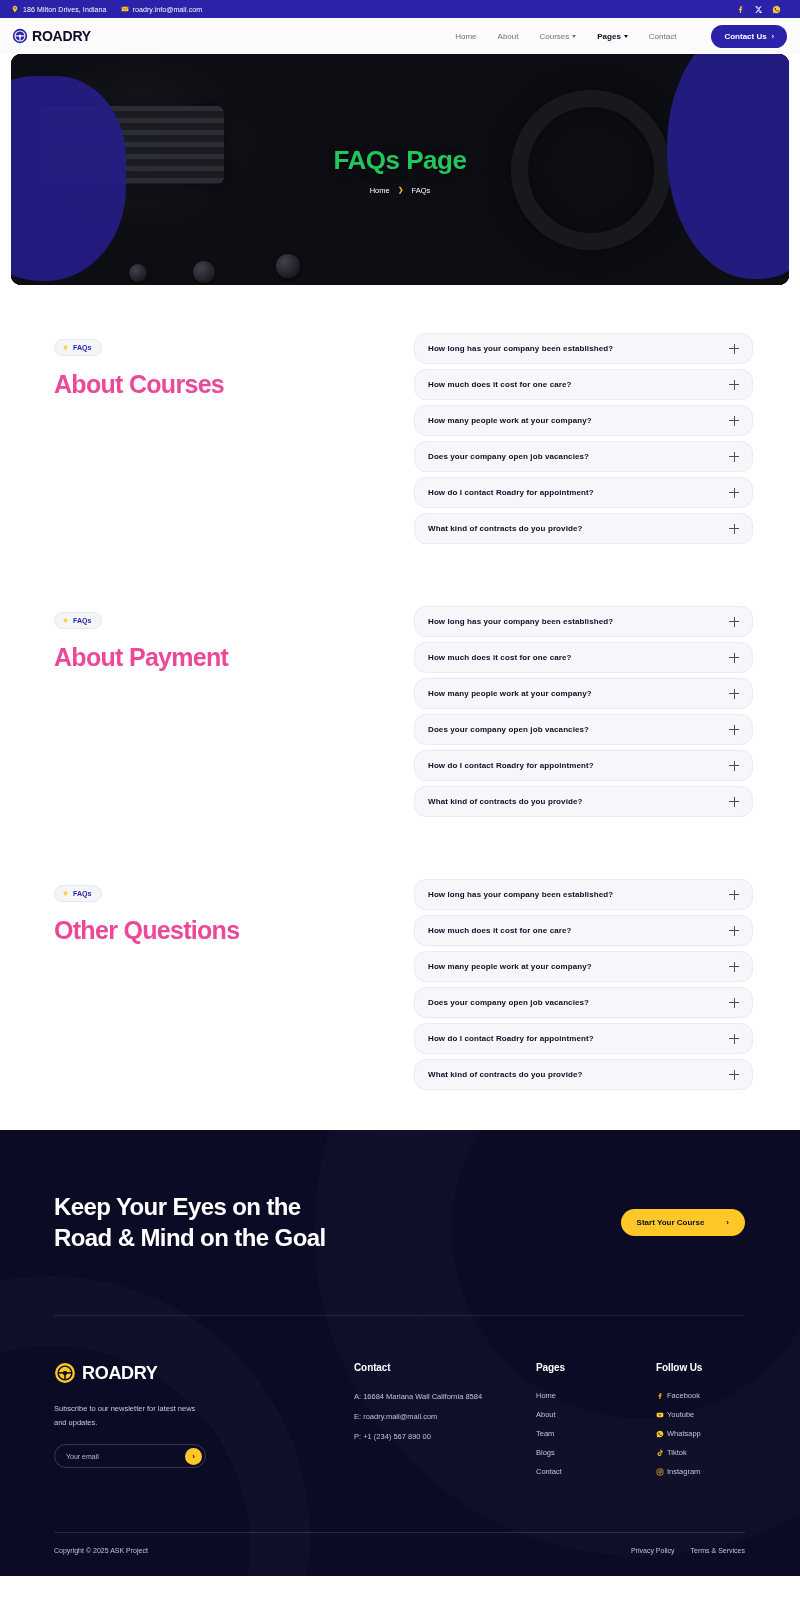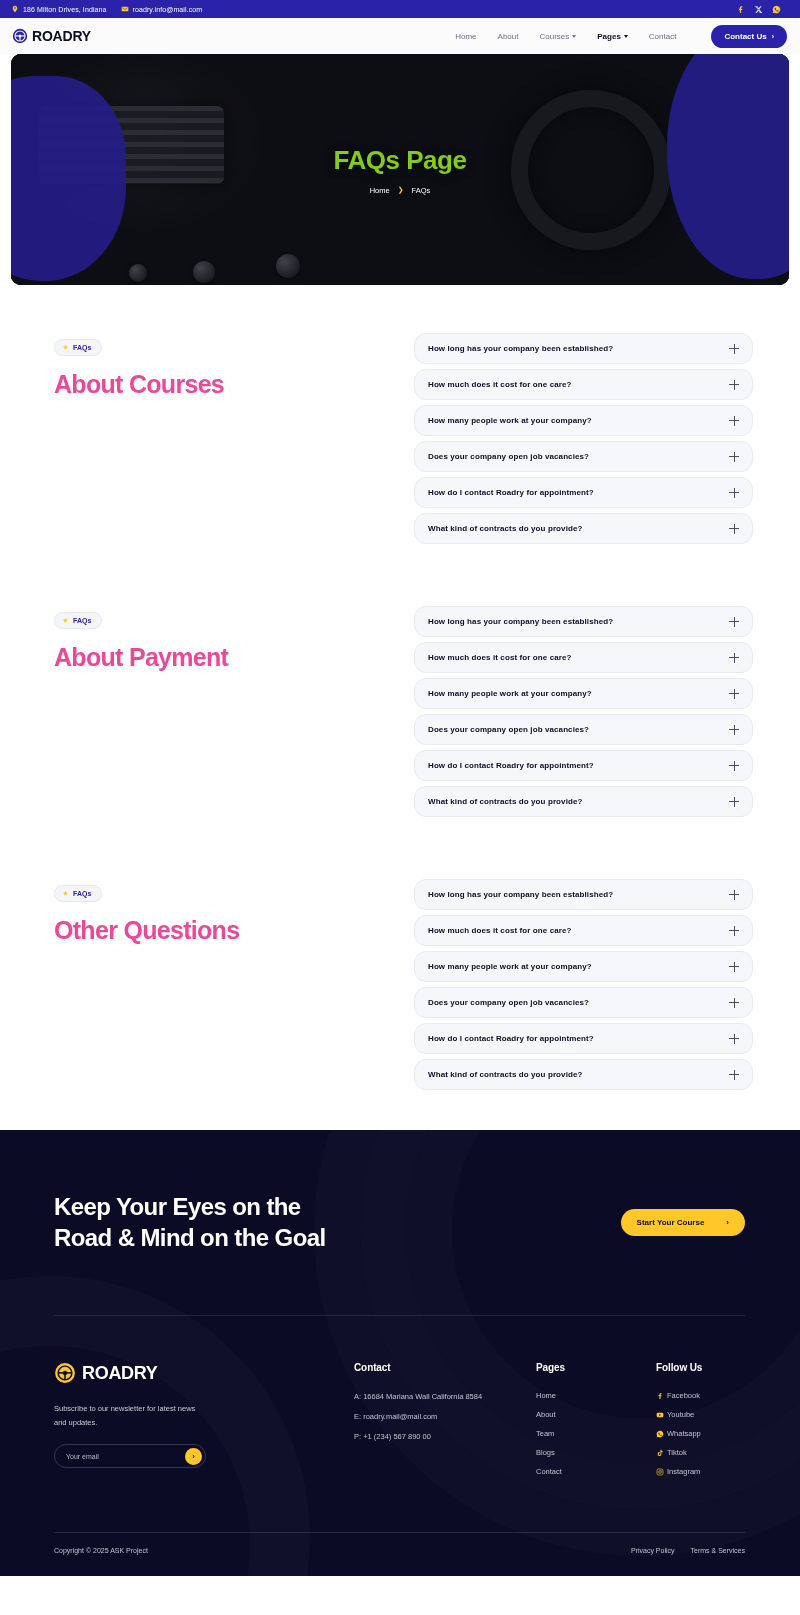--- a/index.html
+++ b/index.html
@@ -112,21 +112,21 @@
     box-shadow: 0 0 22px 6px rgba(0,0,0,.5), inset 0 0 18px rgba(0,0,0,.7);
     opacity: .95;
   }
   .hero-scrim { position: absolute; inset: 0; background: rgba(8,8,16,.42); }
   .hero-inner {
     position: absolute; inset: 0;
     display: flex; flex-direction: column; align-items: center; justify-content: center;
     gap: 10px;
   }
   .hero-title {
-    color: #84cc16; font-size: 26px; font-weight: 700; letter-spacing: -0.5px;
+    color: #22c55e; font-size: 26px; font-weight: 700; letter-spacing: -0.5px;
     text-shadow: 0 2px 10px rgba(0,0,0,.55);
   }
   .crumbs { display: flex; align-items: center; gap: 8px; font-size: 7.5px; color: #ffffff; }
   .crumbs .sep { color: #ffc727; font-size: 7px; }
 
   
   .faq-area { padding: 48px 0 40px; background: #fff; }
   .faq-block { display: flex; padding: 0 47px 0 54px; margin-bottom: 62px; }
   .faq-block:last-child { margin-bottom: 0; }
   .faq-left { width: 360px; padding-top: 4px; }

